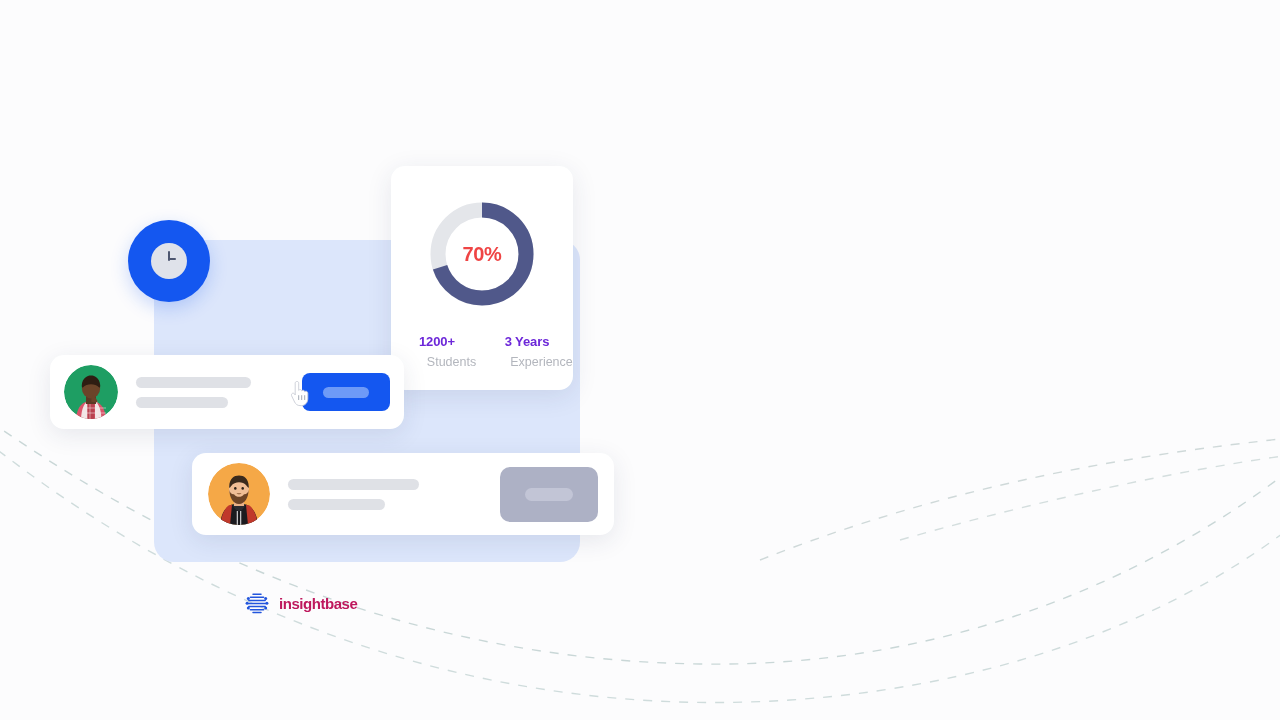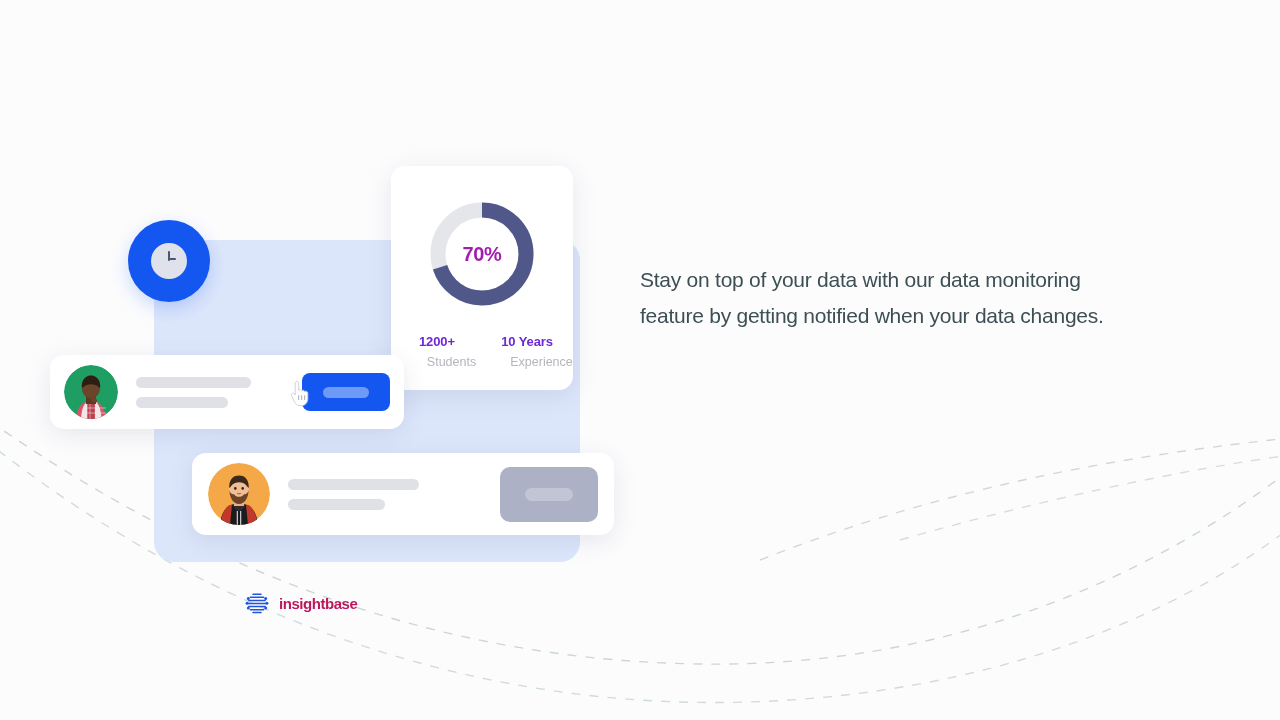--- a/index.html
+++ b/index.html
@@ -96,21 +96,21 @@
     margin-top: 32px;
   }
   .donut-center {
     position: absolute;
     inset: 0;
     display: flex;
     align-items: center;
     justify-content: center;
     font-size: 20px;
     font-weight: bold;
-    color: #a21caf;
+    color: #ef4444;
     letter-spacing: -0.4px;
   }
   .stats-row {
     display: flex;
     margin-top: 24px;
     width: 100%;
     justify-content: center;
     gap: 22px;
   }
   .stat-col {
@@ -291,21 +291,21 @@
         </svg>
         <div class="donut-center">70%</div>
       </div>
 
       <div class="stats-row">
         <div class="stat-col">
           <span class="stat-value">1200+</span>
           <span class="stat-label">Students</span>
         </div>
         <div class="stat-col">
-          <span class="stat-value">10 Years</span>
+          <span class="stat-value">3 Years</span>
           <span class="stat-label">Experience</span>
         </div>
       </div>
     </div>
 
     <div class="msg-card msg-card-one">
       <div class="avatar avatar-one">
         <svg width="54" height="54" viewBox="0 0 54 54">
           <circle cx="27" cy="27" r="27" fill="#1e9e63"></circle>
           <g>
@@ -392,16 +392,15 @@
           <circle cx="22.9" cy="13.2" r="1.5"></circle>
           <circle cx="4.3" cy="18" r="1.5"></circle>
           <circle cx="21.7" cy="18" r="1.5"></circle>
         </g>
       </svg>
       <span class="brand-name">insightbase</span>
     </div>
   </div>
 
   <div class="content">
-    <p class="para para-one">Stay on top of your data with our data monitoring feature by getting notified when your data changes.</p>
   </div>
 
 </div>
 
 </body></html>

